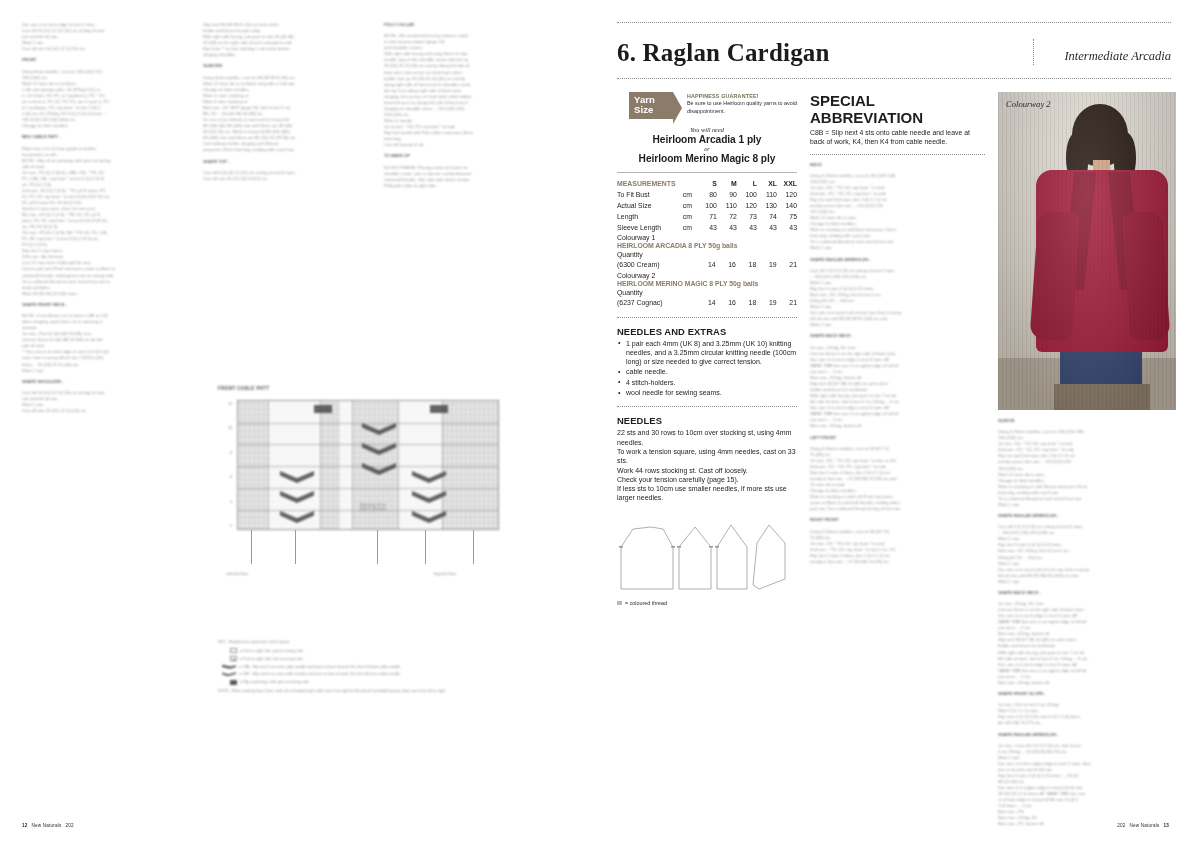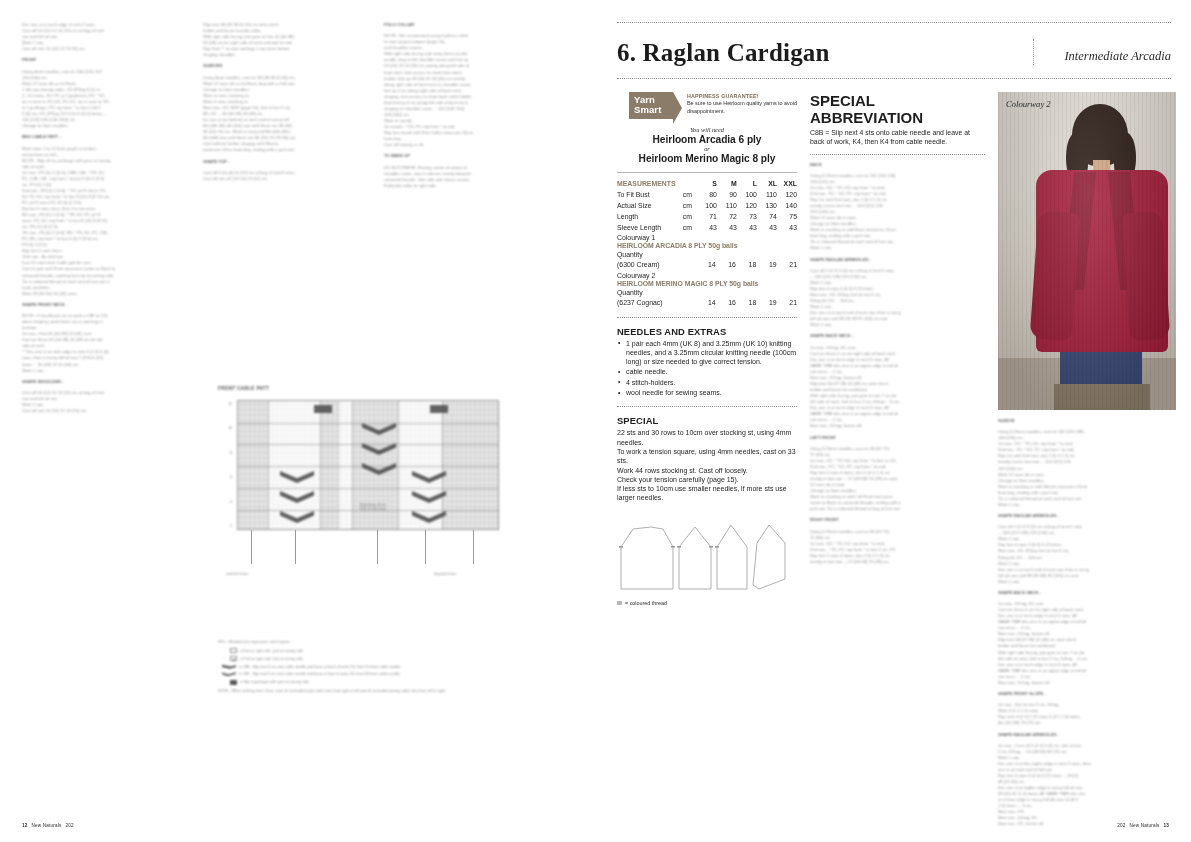--- a/index.html
+++ b/index.html
@@ -482,31 +482,31 @@
       <div class="rule-dotted"></div>
     </div>
 
     <div class="r-body">
 
       <div class="col-yarn">
 
         <div class="ys-row">
           <div class="ys-badge">
             <span>Yarn</span>
-            <span>Smart</span>
+            <span>Size</span>
           </div>
           <div class="ys-text">
             <div class="ys-title">HAPPINESS GUARANTEE!</div>
             <div class="ys-desc">Be sure to use Heirloom quality yarns to avoid disappointment.</div>
           </div>
         </div>
 
         <div class="yarn-box">
           <div class="ywn">You will need</div>
-          <div class="yname">Heirloom Arcadia 6 ply</div>
+          <div class="yname">Heirloom Arcadia 1 ply</div>
           <div class="yor">or</div>
           <div class="yname">Heirloom Merino Magic 8 ply</div>
         </div>
 
         <div class="yarn-rule"></div>
 
         <table class="meas">
           <tbody>
               <tr>
             <th class="mh lbl">MEASUREMENTS</th>
@@ -601,21 +601,21 @@
         <h3 class="sec">NEEDLES AND EXTRAS</h3>
         <ul class="needles">
           <li>1 pair each 4mm (UK 8) and 3.25mm (UK 10) knitting needles, and a 3.25mm circular knitting needle (100cm long) or size needed to give correct tension.</li>
           <li>cable needle.</li>
           <li>4 stitch-holders.</li>
           <li>wool needle for sewing seams.</li>
         </ul>
 
         <div class="sec-rule"></div>
 
-        <h3 class="sec">SPECIAL</h3>
+        <h3 class="sec">NEEDLES</h3>
         <div class="tension-p">22 sts and 30 rows to 10cm over stocking st, using 4mm needles.</div>
         <div class="tension-p">To work a tension square, using 4mm needles, cast on 33 sts.</div>
         <div class="tension-p">Work 44 rows stocking st. Cast off loosely.</div>
         <div class="tension-p">Check your tension carefully (page 15).</div>
         <div class="tension-p">If less sts to 10cm use smaller needles, if more sts use larger needles.</div>
 
         <div class="schem">
           <svg width="178" height="74" viewBox="0 0 178 74">
             <g fill="none" stroke="#9a9a9a" stroke-width="0.8">
               <path d="M4,72 L4,30 L16,12 L34,10 L46,12 L56,30 L56,72 Z"></path>

